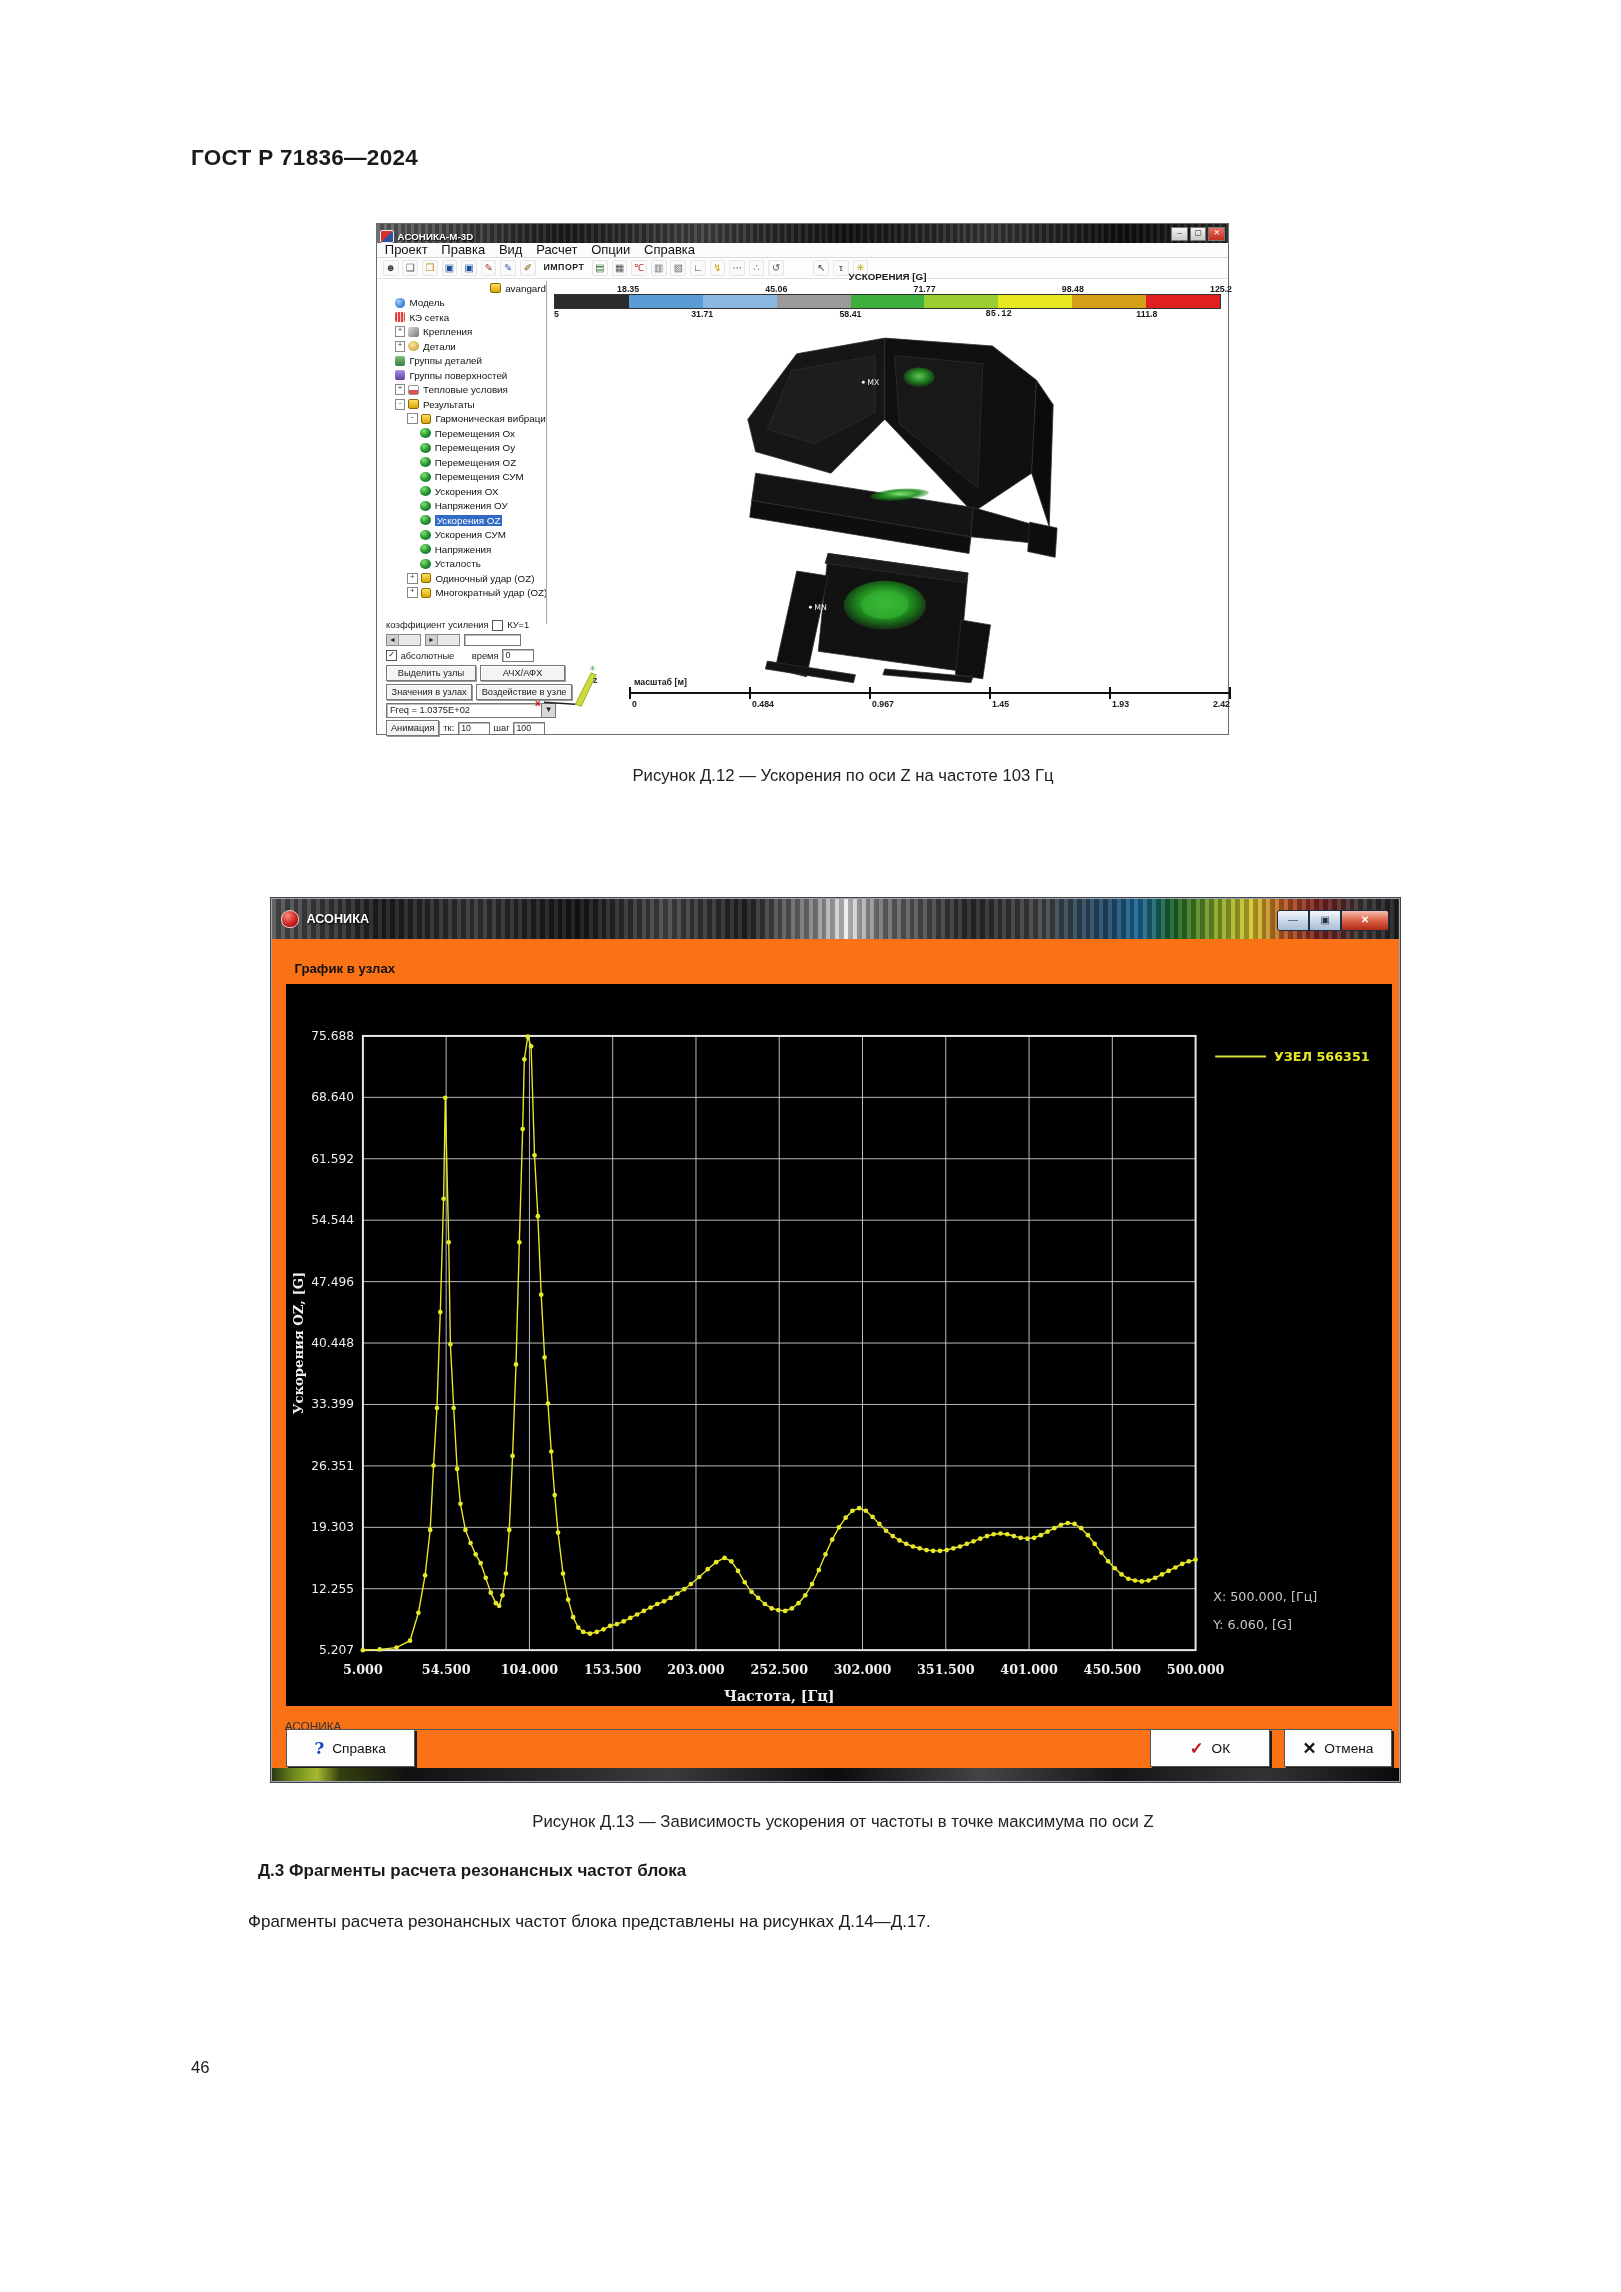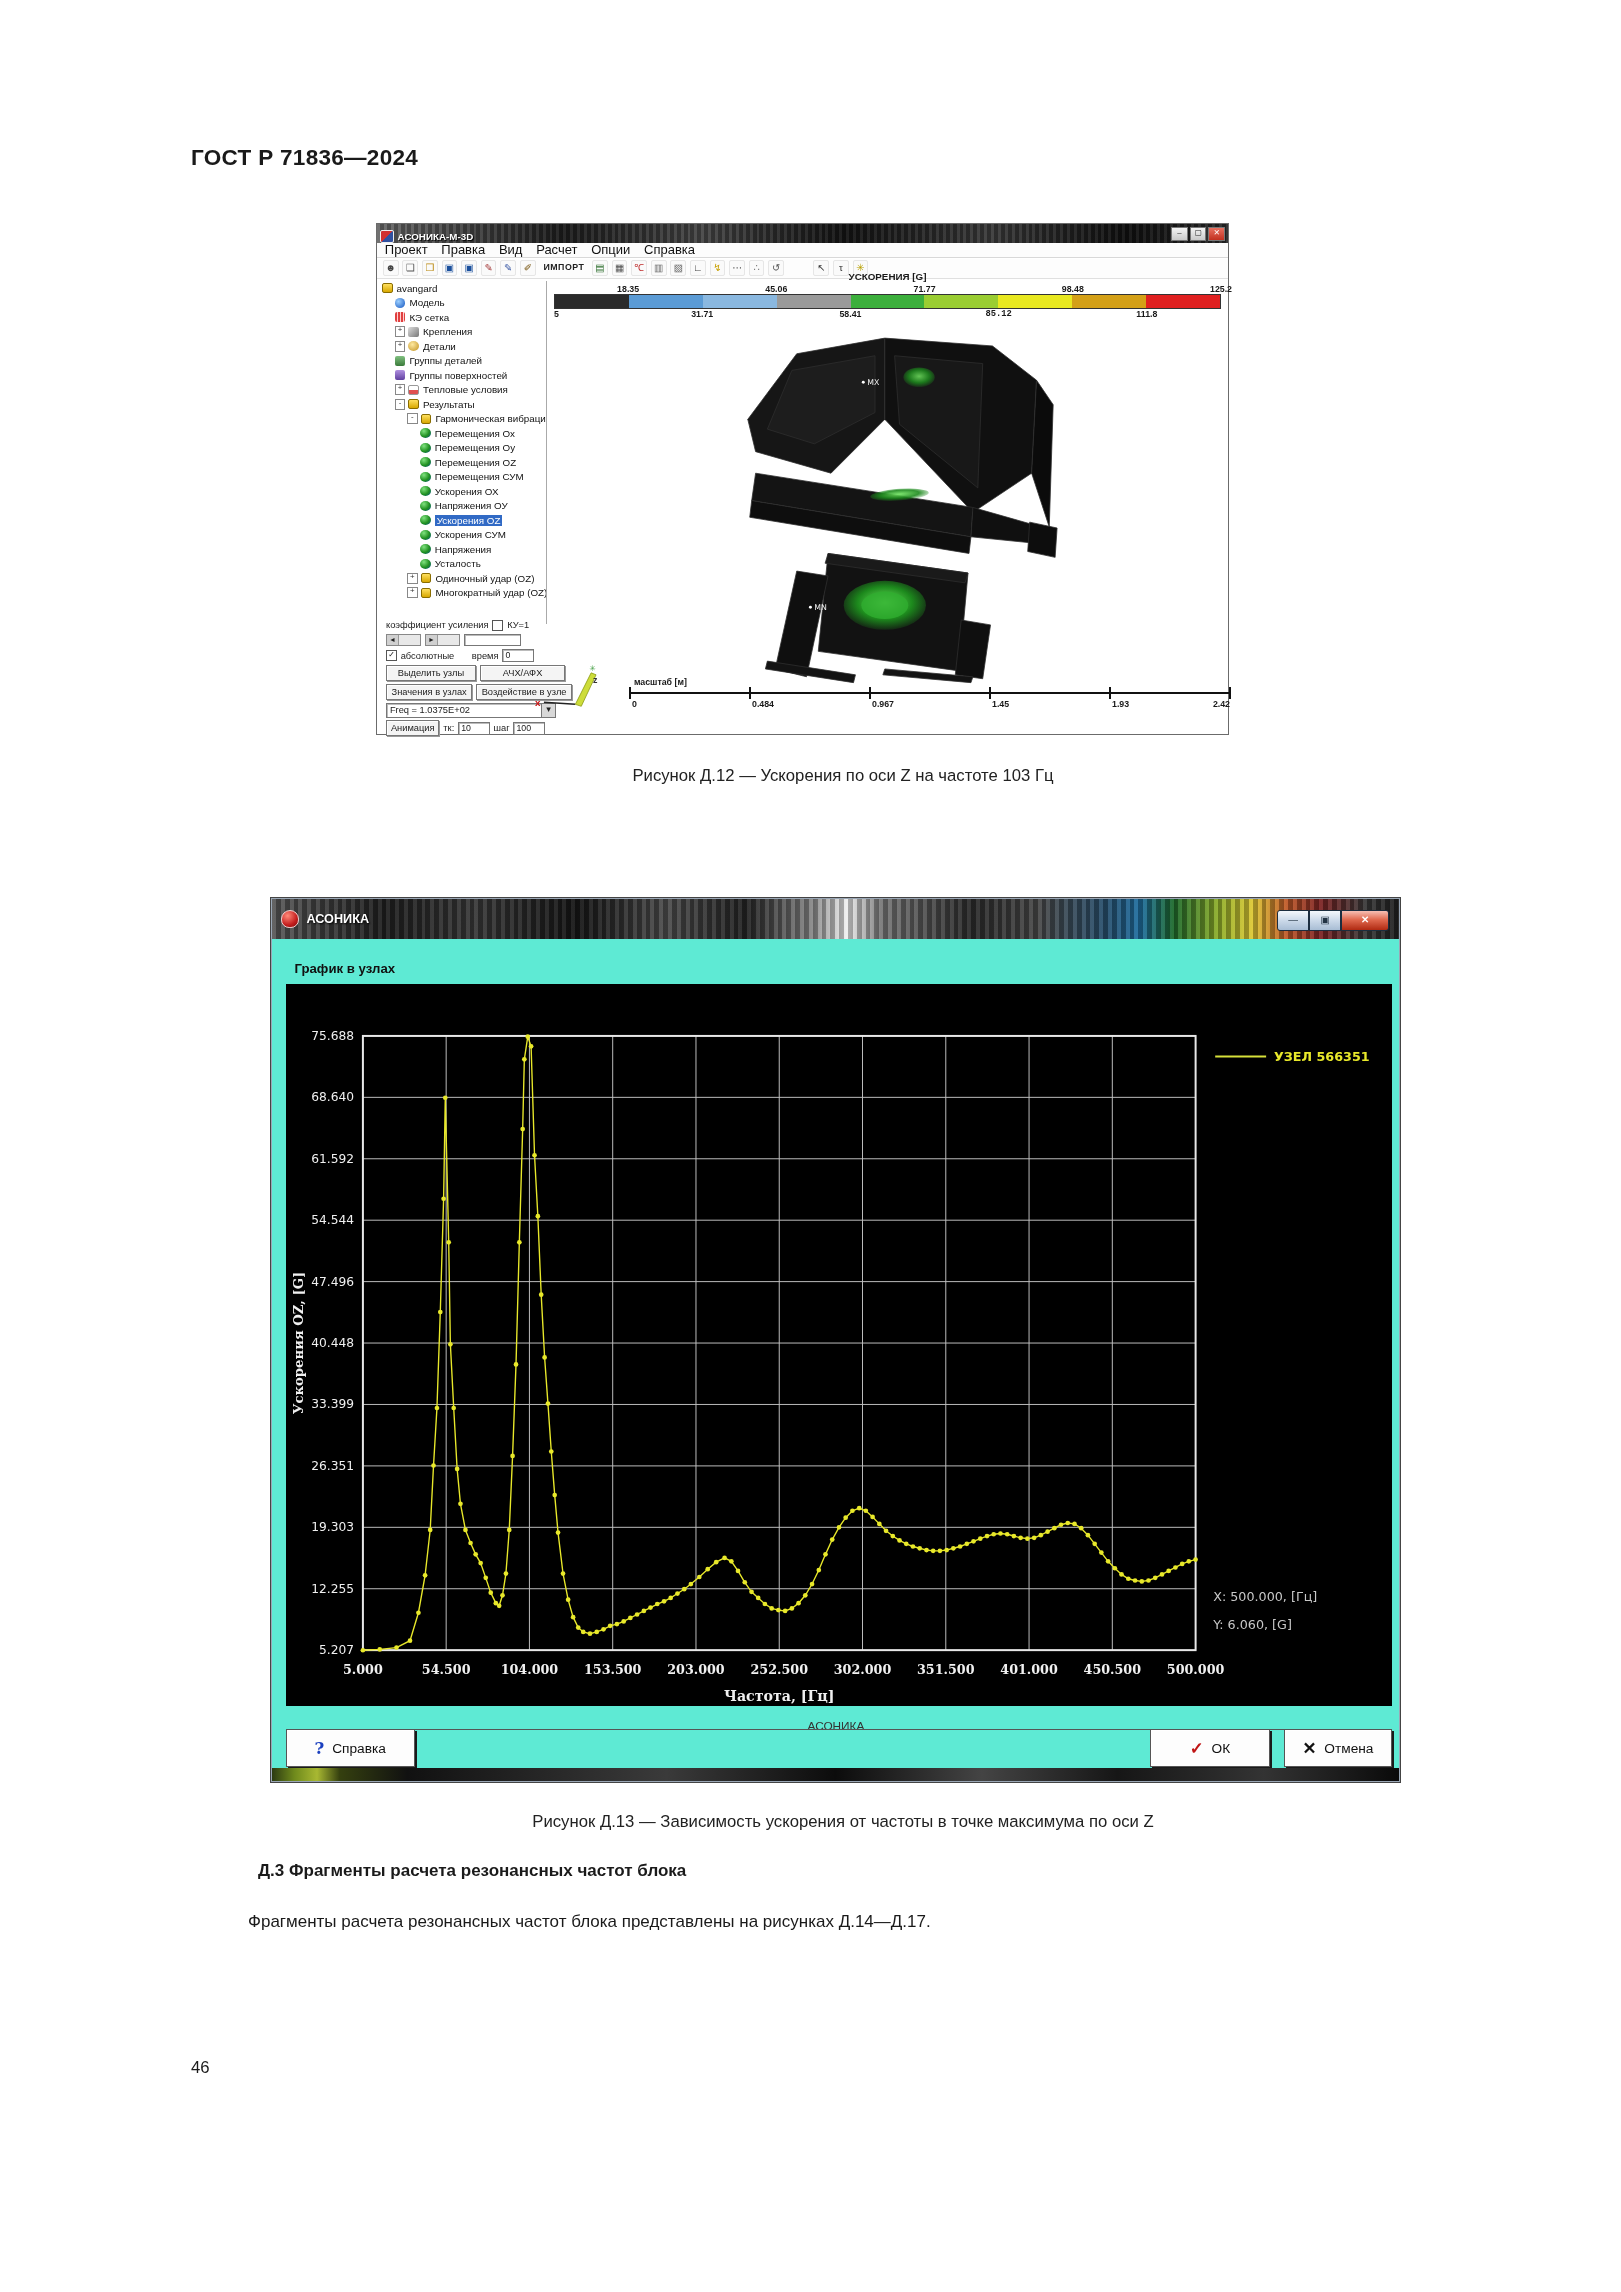--- a/index.html
+++ b/index.html
@@ -101,21 +101,21 @@
       display:flex;align-items:center;color:#fff;}
   .w2-appicon{width:16.7px;height:16.7px;margin:0 6.9px 0 8.8px;border-radius:50% 50% 45% 45%;
       background:radial-gradient(circle at 35% 30%,#ff8a7a,#c41e1e 60%,#7c0d0d);border:1px solid #f0d0d0;}
   .w2-title{font-size:12.7px;font-weight:bold;text-shadow:1px 1px 2px #000;}
   .w2-sysbtns{position:absolute;top:10.8px;right:9.8px;display:flex;}
   .aero-btn{width:30px;height:19.6px;border:1px solid #1c2e40;background:linear-gradient(#f4f8fc,#cfdceb 45%,#a8bdd4);
       color:#234;font-size:9.8px;line-height:17.6px;text-align:center;}
   .aero-btn.first{border-radius:2.9px 0 0 2.9px;}
   .aero-btn.close{width:46px;border-radius:0 2.9px 2.9px 0;
       background:linear-gradient(#f6bfb4,#e06a50 45%,#b02a12);color:#fff;font-weight:bold;}
-  .w2-content{position:absolute;left:1px;top:41px;right:1px;bottom:1px;background:#5eead4;text-align:center;}
+  .w2-content{position:absolute;left:1px;top:41px;right:1px;bottom:1px;background:#f97316;}
   .w2-dialog-label{position:absolute;left:22.5px;top:21.6px;font-size:13.2px;font-weight:bold;color:#111;}
   .w2-chart{position:absolute;left:13.7px;top:45px;width:1106px;height:722px;background:#000;}
   .w2-brand-row{position:absolute;left:12.7px;top:780px;right:11.8px;height:15.7px;font-size:11.8px;color:#333;}
   .w2-brand-line{position:absolute;left:78px;right:0;top:9.8px;border-top:1px solid #555;}
   .w2-btn{position:absolute;height:36px;background:#fdfdfd;border:1px solid #555;
       box-shadow:inset 1px 1px 0 #fff,2px 2px 0 #1a1a1a;font-size:13.7px;color:#111;
       display:flex;align-items:center;justify-content:center;gap:7.8px;}
   .w2-btn .bicon{font-weight:bold;font-size:16.7px;font-family:"DejaVu Serif",serif;}
   .w2-bottom-strip{position:absolute;left:1px;right:1px;bottom:1px;height:12.7px;
       background:linear-gradient(90deg,#2c3a12 0%,#6f8a1c 2%,#a8b832 4%,#35400f 6%,#111 12%,
@@ -171,21 +171,21 @@
       <span class="tb-icon" style="color: rgb(200, 160, 0);">↯</span>
       <span class="tb-icon" style="color: rgb(68, 68, 68);">⋯</span>
       <span class="tb-icon" style="color: rgb(119, 119, 119);">∴</span>
       <span class="tb-icon" style="color: rgb(85, 85, 85);">↺</span>
       <span class="tb-gap"></span>
       <span class="tb-icon" style="color: rgb(51, 51, 51);">↖</span>
       <span class="tb-icon" style="color: rgb(51, 51, 51);">τ</span>
       <span class="tb-icon" style="color: rgb(184, 160, 0);">✳</span>
     </div>
   <div class="abs w1-tree" id="w1-tree">
-      <div class="tree-row" style="padding-left: 2.9px;">
+      <div class="tree-row" style="padding-left: 2.9px; justify-content: flex-end;">
         <span class="ti ti-folder"></span>
         <span class="tree-label">avangard</span>
       </div>
       <div class="tree-row" style="padding-left: 15.7px;">
         <span class="ti ti-globe"></span>
         <span class="tree-label">Модель</span>
       </div>
       <div class="tree-row" style="padding-left: 15.7px;">
         <span class="ti ti-mesh"></span>
         <span class="tree-label">КЭ сетка</span>

